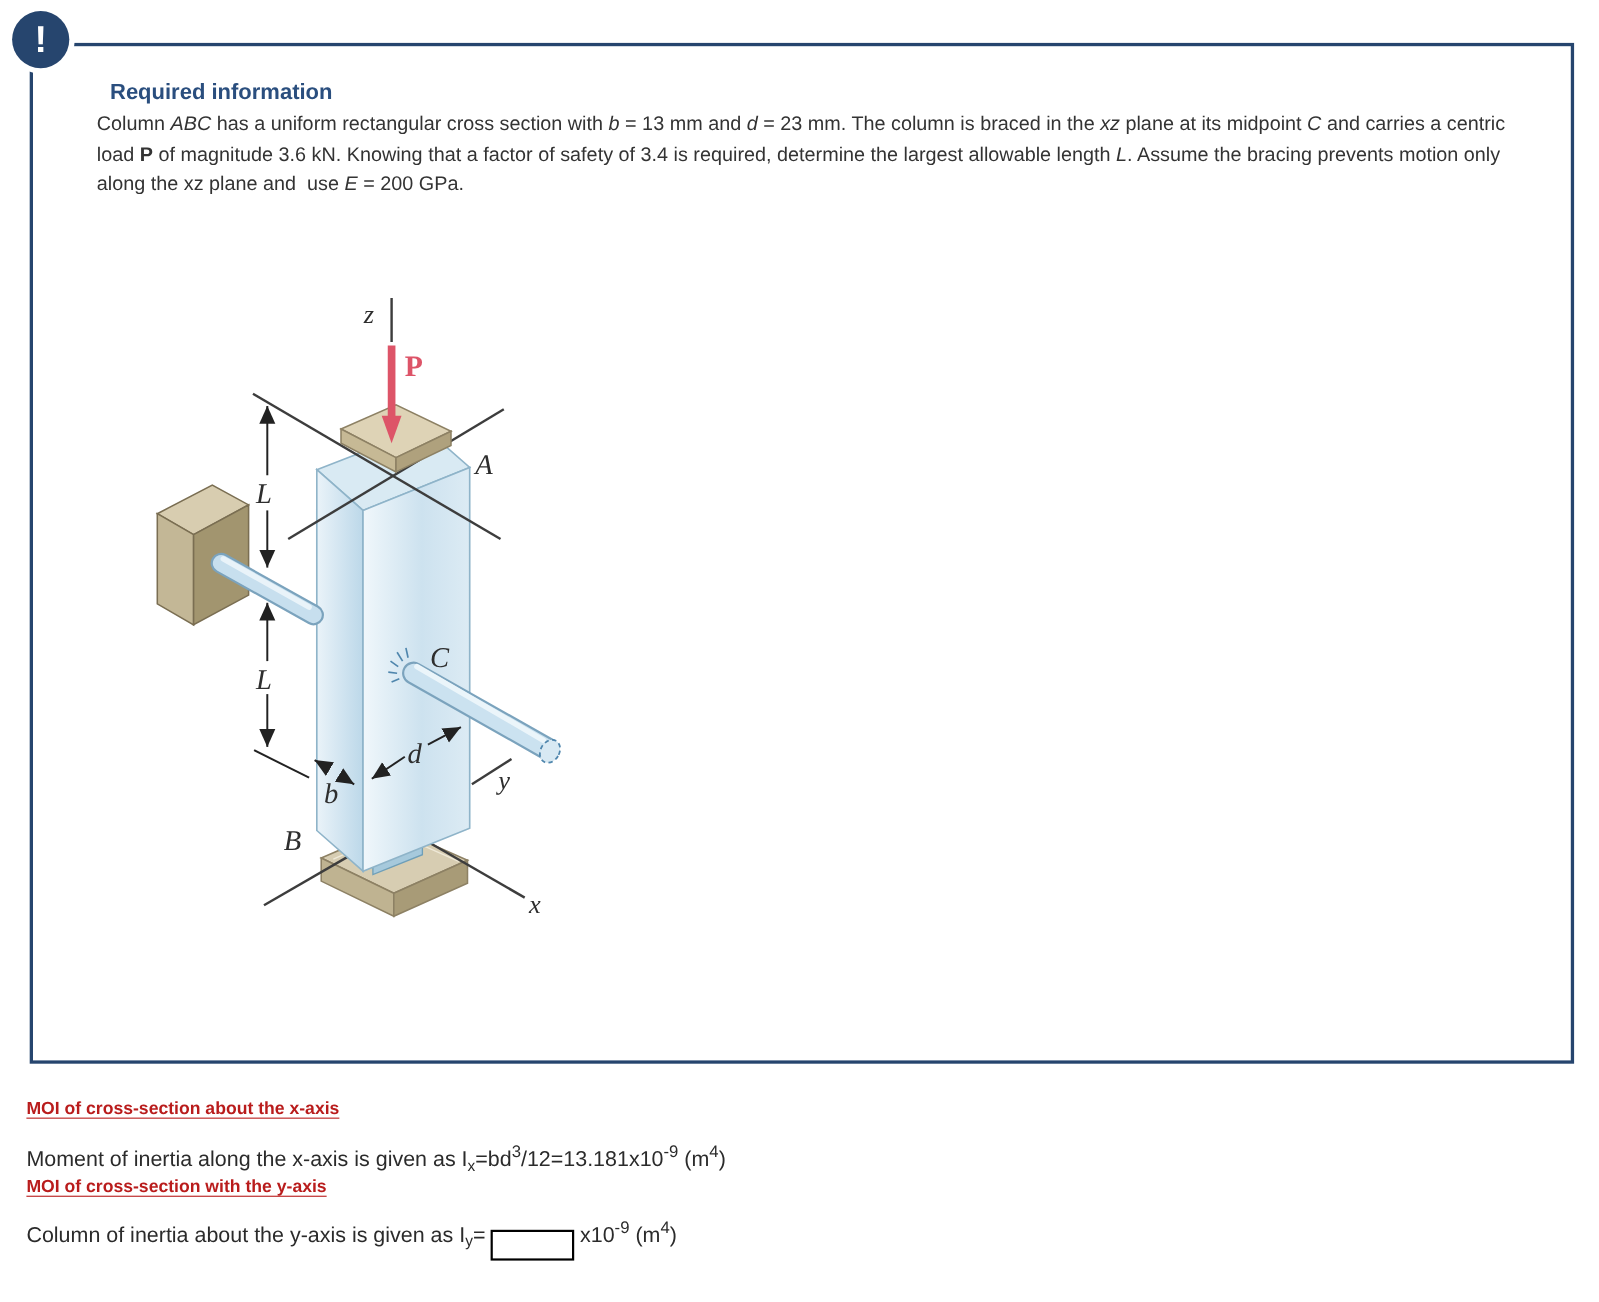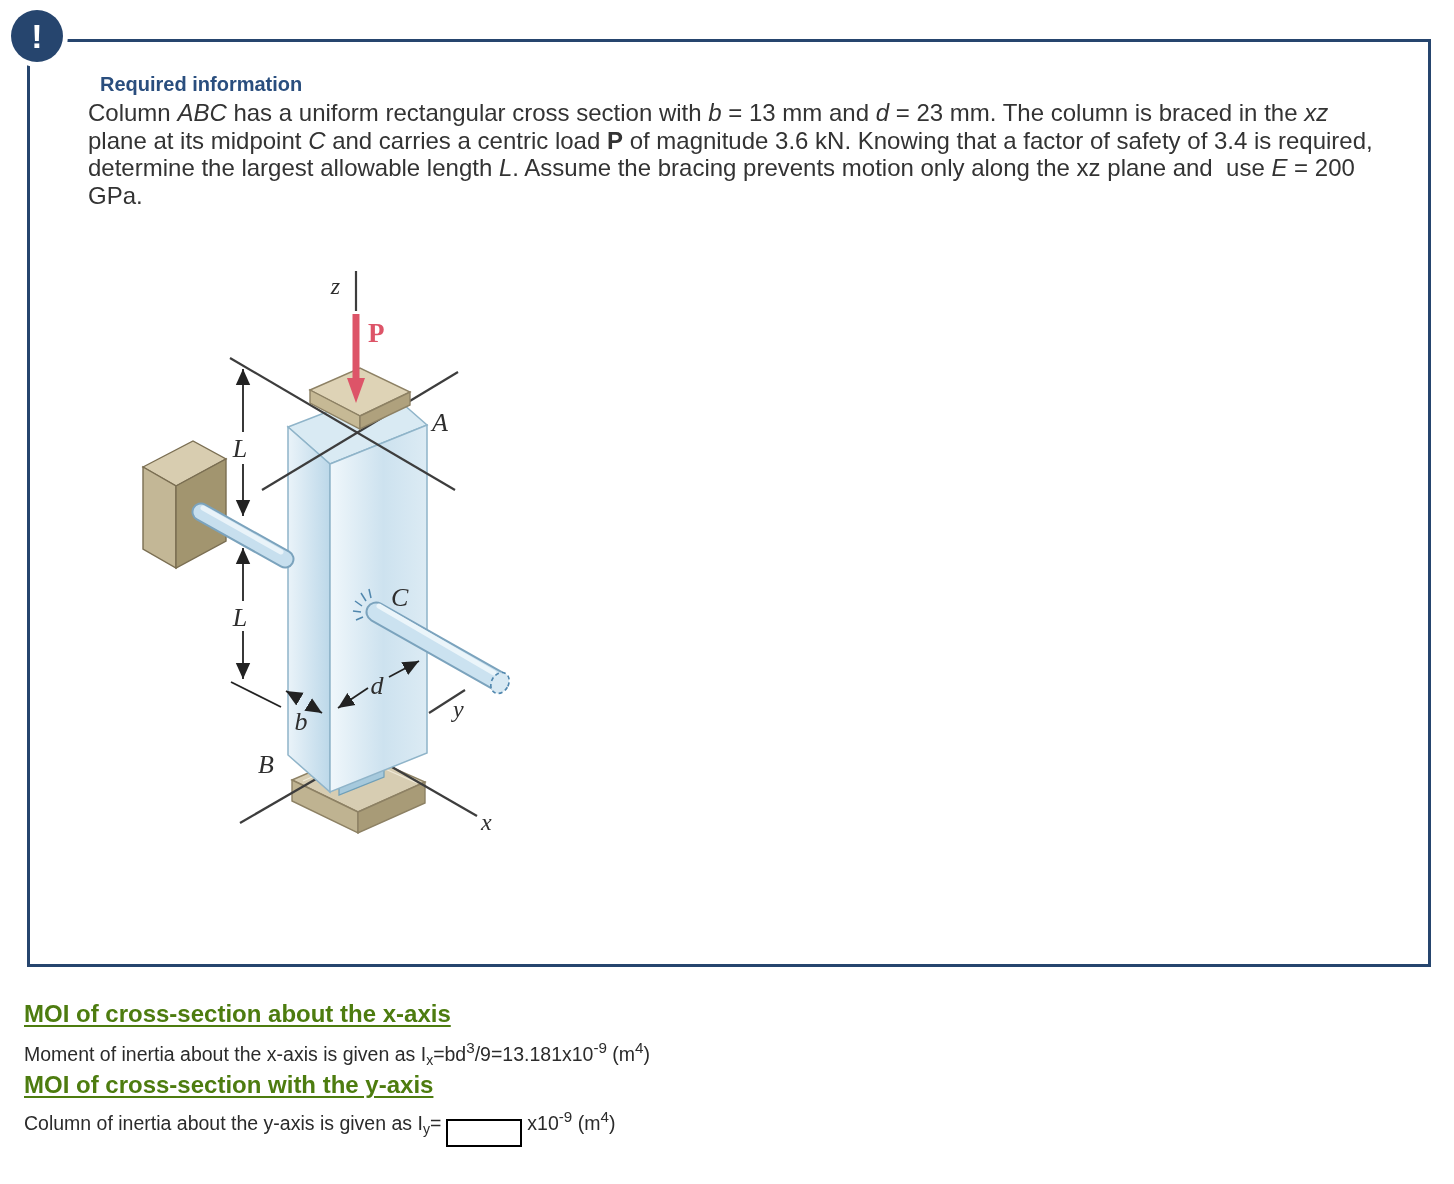--- a/index.html
+++ b/index.html
@@ -10,30 +10,30 @@
         background:#26456e;color:#fff;font-weight:bold;font-size:34px;line-height:52px;
         text-align:center;box-shadow:0 0 0 5px #fff;z-index:3;}
 
   .info-box{position:absolute;left:27px;top:39px;width:1398px;height:922px;
         border:3px solid #26456e;background:#fff;z-index:1;}
 
   .info-title{position:absolute;left:88px;top:61px;margin:12px;font-size:20px;font-weight:bold;
         color:#2a4e7e;z-index:2;}
 
   .problem-text{position:absolute;left:88px;top:99px;width:1300px;margin:0;
-        font-size:24px;line-height:27.5px;color:#333;z-index:2;}
+        font-size:18px;line-height:27.5px;color:#333;z-index:2;}
 
   .r-i{font-style:italic;}
   .r-b{font-weight:bold;}
   .r-sup{font-size:0.78em;vertical-align:0.55em;}
   .r-sub{font-size:0.72em;vertical-align:-0.28em;}
 
   .diagram-svg{position:absolute;left:140px;top:265px;z-index:2;}
 
-  .moi-heading{position:absolute;left:24px;margin:0;font-size:24px;font-weight:bold;color:#4d7c0f;
+  .moi-heading{position:absolute;left:24px;margin:0;font-size:16px;font-weight:bold;color:#b91c1c;
         text-decoration:underline;text-underline-offset:3px;}
   .moi-line{position:absolute;left:24px;margin:0;font-size:19.5px;color:#2b2b2b;line-height:30px;}
   .h-x{top:1000px;} .p-x{top:1033px;} .h-y{top:1071px;} .p-y{top:1102px;}
 
   .answer-box{width:76px;height:28px;border:2.5px solid #000;background:#fff;margin:0 5px;
         vertical-align:-8px;font-size:18px;padding:0 4px;box-sizing:border-box;
         font-family:"Liberation Sans",sans-serif;}
 
   .lbl{font-family:"Liberation Serif",serif;font-style:italic;fill:#2e2e2e;}
   .lbl-big{font-size:26px;} .lbl-ax{font-size:24px;}
@@ -163,18 +163,18 @@
     <line x1="429" y1="713" x2="465" y2="690" stroke="#3d3d3d" stroke-width="2.2"></line>
     <text class="lbl lbl-ax" x="453" y="717">y</text>
 
     <text class="lbl lbl-big" x="432" y="431">A</text>
     <text class="lbl lbl-big" x="258" y="773">B</text>
     <text class="lbl lbl-big" x="391" y="606">C</text>
     <text class="lbl lbl-ax" x="481" y="830">x</text>
   </svg>
 
   <h3 class="moi-heading h-x">MOI of cross-section about the x-axis</h3>
-  <p class="moi-line p-x"><span>Moment of inertia about the x-axis is given as I</span><span class="r-sub">x</span><span>=bd</span><span class="r-sup">3</span><span>/9=13.181x10</span><span class="r-sup">-9</span><span> (m</span><span class="r-sup">4</span><span>)</span></p>
+  <p class="moi-line p-x"><span>Moment of inertia along the x-axis is given as I</span><span class="r-sub">x</span><span>=bd</span><span class="r-sup">3</span><span>/12=13.181x10</span><span class="r-sup">-9</span><span> (m</span><span class="r-sup">4</span><span>)</span></p>
 
   <h3 class="moi-heading h-y">MOI of cross-section with the y-axis</h3>
   <p class="moi-line p-y"><span><span>Column of inertia about the y-axis is given as I</span><span class="r-sub">y</span><span>=</span></span><input class="answer-box" type="text" value="" style=""><span><span>x10</span><span class="r-sup">-9</span><span> (m</span><span class="r-sup">4</span><span>)</span></span></p>
 
 </div>
 
 </body></html>

